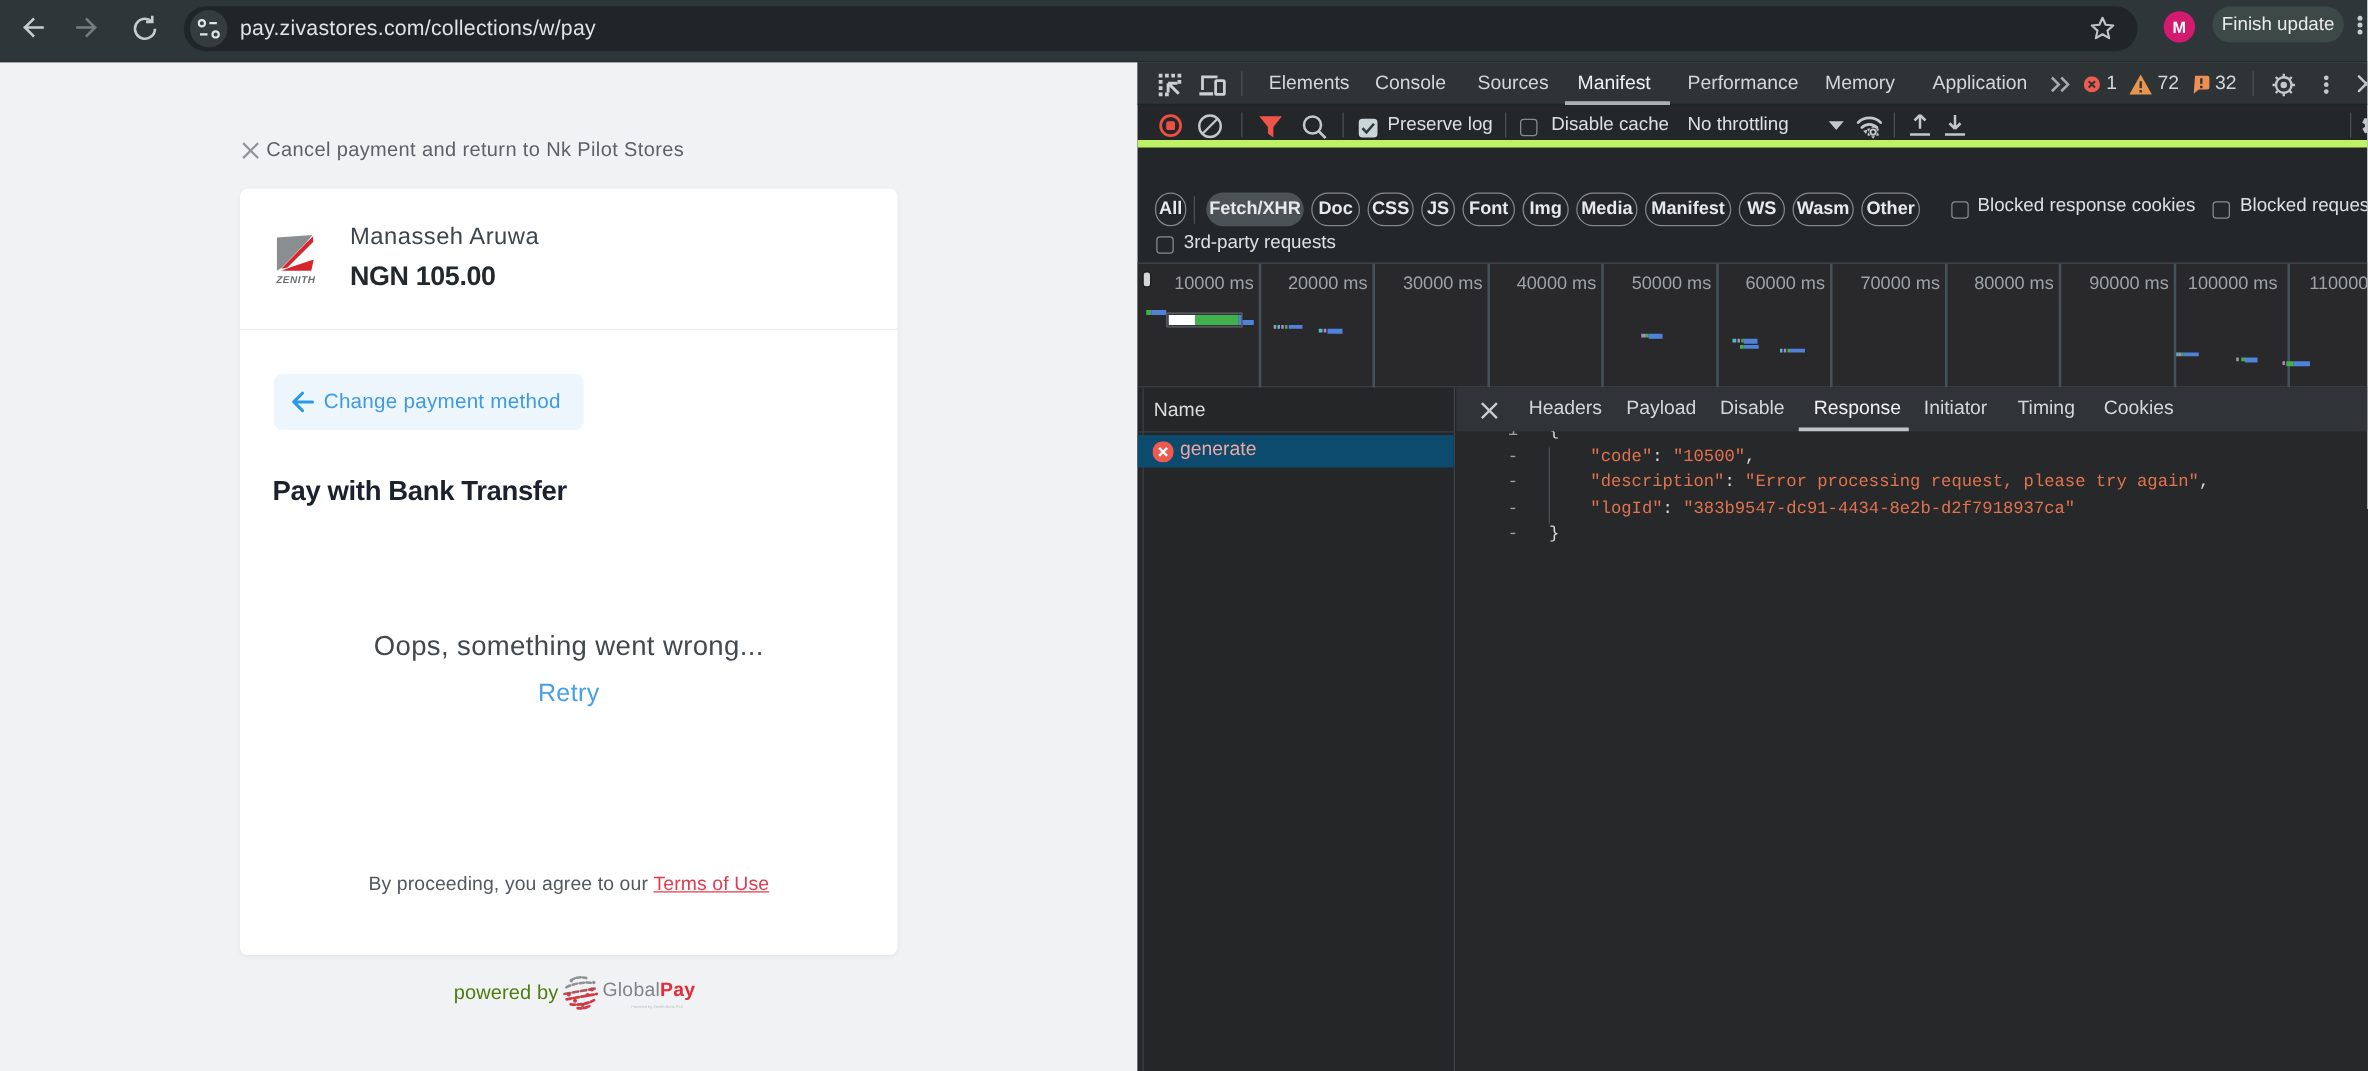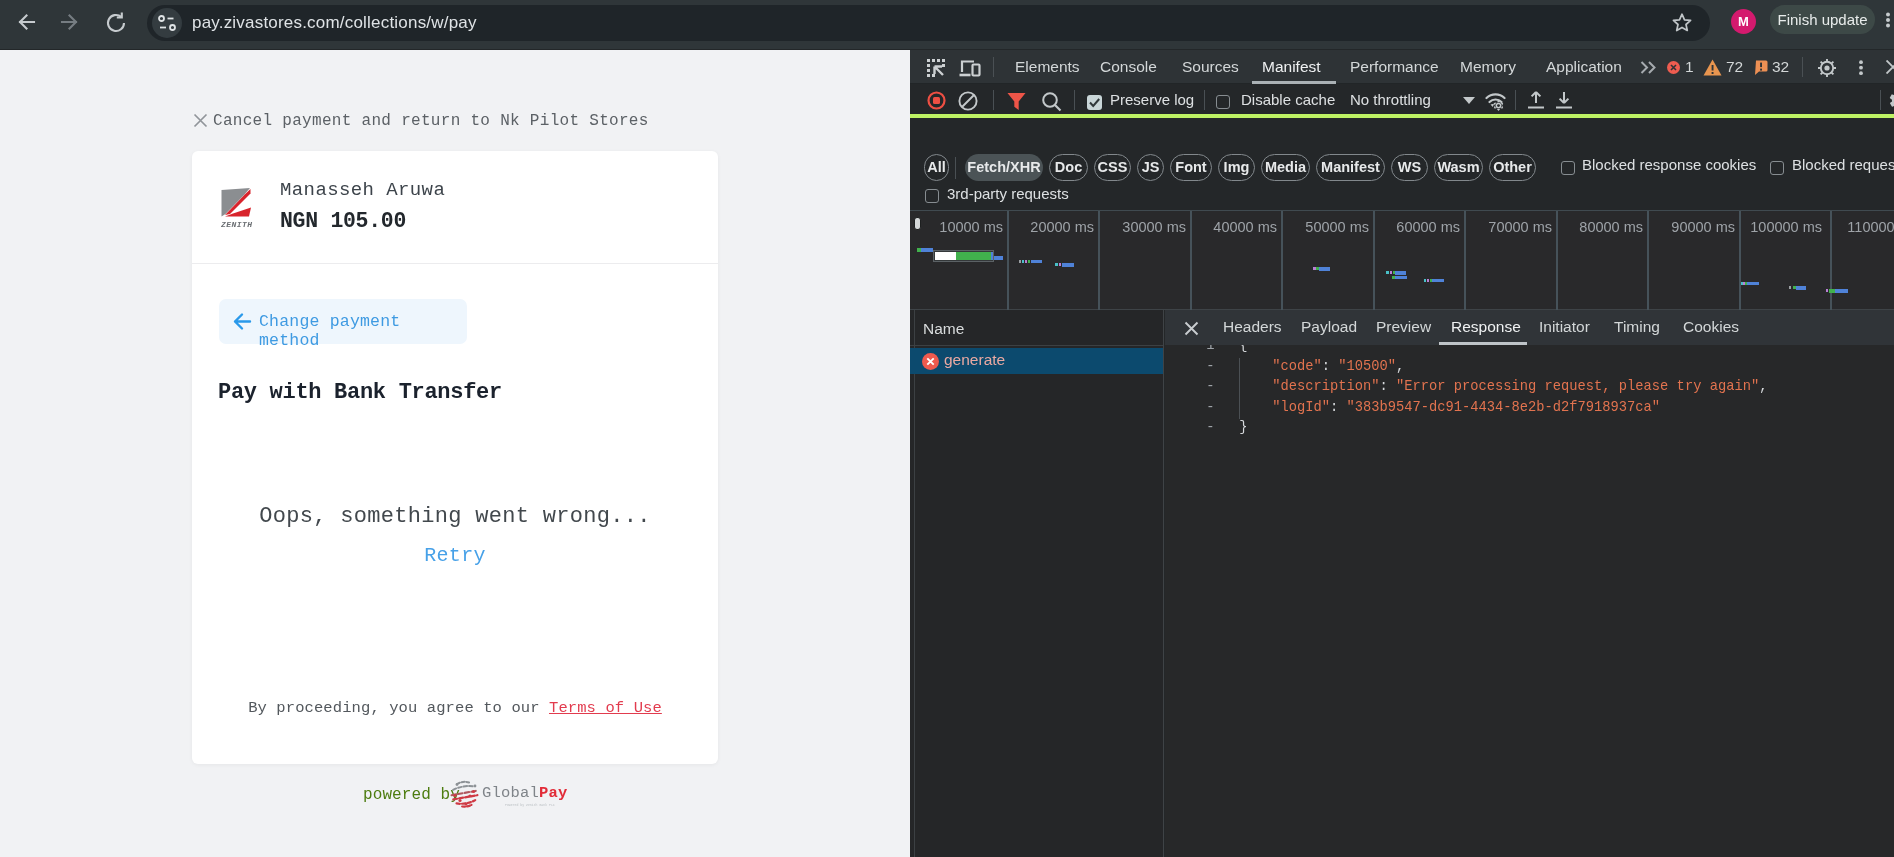--- a/index.html
+++ b/index.html
@@ -7,28 +7,28 @@
   .abs { position:absolute; }
   #stage { position:relative; width:1894px; height:857px; }
   
   #toolbar { position:absolute; left:0; top:0; width:1894px; height:50px; background:#2f3639; border-bottom:1px solid #232729; }
   #omnibox { position:absolute; left:147px; top:5px; width:1563px; height:36px; border-radius:18px; background:#1f2529; }
   #omniicon { position:absolute; left:5px; top:3px; width:30px; height:30px; border-radius:50%; background:#343c40; }
   #urltext { position:absolute; left:45px; top:8px; font-size:17px; color:#dfe3e6; letter-spacing:0.2px; }
   #avatar { position:absolute; left:1731px; top:9px; width:25px; height:25px; border-radius:50%; background:#d41a6e; color:#fff; font-size:13px; font-weight:bold; text-align:center; line-height:25px; }
   #finishpill { position:absolute; left:1770px; top:5px; width:105px; height:29px; border-radius:15px; background:#3d4947; color:#e8eceb; font-size:15px; text-align:center; line-height:29px; }
   
-  #page { position:absolute; left:0; top:50px; width:910px; height:807px; background:#f1f2f4;font-family:Liberation Mono, monospace; }
+  #page { position:absolute; left:0; top:50px; width:910px; height:807px; background:#f1f2f4; }
   #card { position:absolute; left:192px; top:101px; width:526px; height:613px; background:#ffffff; border-radius:6px; box-shadow:0 1px 4px rgba(0,0,0,0.05); }
   
   #devtools { position:absolute; left:910px; top:50px; width:984px; height:807px; background:#242729; overflow:hidden; font-size:15px; color:#dde0e2; white-space:nowrap; }
   #devtools .sep { position:absolute; width:1px; background:#4a5054; }
   #dt-tabbar { position:absolute; left:0; top:0; width:984px; height:34px; background:#2e3336; border-bottom:1px solid #212527; }
   .dtab { position:absolute; top:8px; font-size:15.5px; color:#d3d7d8; }
-  #dt-row2 { position:absolute; left:0; top:35px; width:984px; height:33px; border-bottom:4px solid #bef264; }
+  #dt-row2 { position:absolute; left:0; top:35px; width:984px; height:33px; border-bottom:6px solid #bef264; }
   #dt-filterrow { position:absolute; left:0; top:69px; width:984px; height:33px; }
   #dt-pillsrow { position:absolute; left:0; top:102px; width:984px; height:33px; }
   .pill { position:absolute; top:2px; height:27px; border:1px solid #82888c; border-radius:14px; font-size:14.5px; font-weight:600; color:#e7e9ea; text-align:center; line-height:25px; }
   #dt-thirdrow { position:absolute; left:0; top:135px; width:984px; height:24px;text-align:right; }
   #dt-timeline { position:absolute; left:0; top:160px; width:984px; height:100px; background:#29292b; border-top:1px solid #404a50; border-bottom:1px solid #3e4347; }
   .tcol { position:absolute; top:0; width:2px; height:100px; background:#46525a; }
   .tlabel { position:absolute; top:8px; width:96px; text-align:right; font-size:14.5px; color:#9ea3a8; }
   .wbar { position:absolute; background:#4f82d8; }
   .checkbox { position:absolute; width:14px; height:14px; border:1.5px solid #878d91; border-radius:3px; }
   #dt-namecol { position:absolute; left:0; top:260px; width:254px; height:547px; background:#252628; border-right:1px solid #3f4346; }
@@ -341,21 +341,21 @@
         <div class="abs" style="left:34px;top:3px;font-size:15.5px;color:#eba9a2">generate</div>
       </div>
     </div>
     <div id="dt-rightpane">
       <div class="abs" style="left:0;top:0;width:729px;height:35px;background:#303438">
         <svg class="abs" style="left:19px;top:11px" width="15" height="15" viewBox="0 0 15 15">
             <path d="M1.5 1.5 L13.5 13.5 M13.5 1.5 L1.5 13.5" stroke="#c9cdd0" stroke-width="1.9"></path>
           </svg>
         <div class="rtab" style="left:58px">Headers</div>
         <div class="rtab" style="left:136px">Payload</div>
-        <div class="rtab" style="left:211px">Preview</div>
+        <div class="rtab" style="left:211px">Disable</div>
         <div class="rtab" style="left:286px;color:#eff1f2">Response</div>
         <div class="rtab" style="left:374px">Initiator</div>
         <div class="rtab" style="left:449px">Timing</div>
         <div class="rtab" style="left:518px">Cookies</div>
         <div class="abs" style="left:274px;top:32px;width:88px;height:3px;background:#bfc4c8"></div>
       </div>
       <div class="abs" style="left:0;top:35px;width:729px;height:512px;overflow:hidden">
         <div class="abs mono" style="left:0;top:-9px;line-height:20.5px;color:#d6d9dc"><span style="color:#9ea3a8">     1</span>   {
 <span style="color:#9ea3a8">     -</span>       <span style="color:#e2734f">"code"</span>: <span style="color:#e2734f">"10500"</span>,
 <span style="color:#9ea3a8">     -</span>       <span style="color:#e2734f">"description"</span>: <span style="color:#e2734f">"Error processing request, please try again"</span>,

